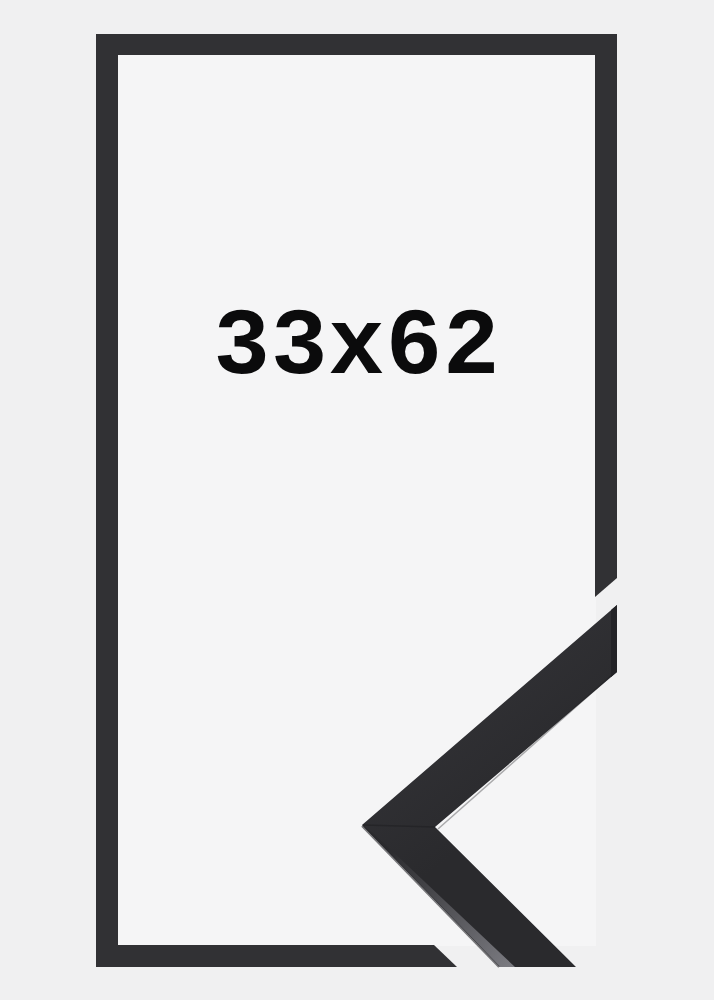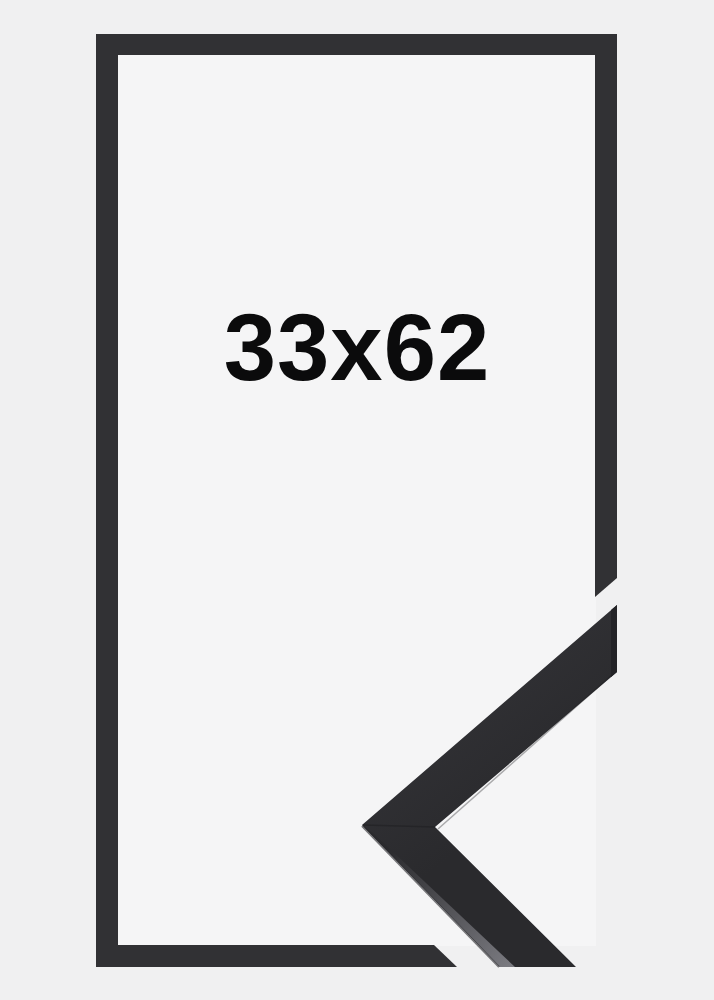--- a/index.html
+++ b/index.html
@@ -6,20 +6,21 @@
   body {
     width: 714px; height: 1000px;
     font-family: "Liberation Sans", sans-serif;
     background: #f0f0f1;
   }
   .stage {
     position: relative;
     width: 646px; height: 1000px;
     overflow: hidden;
     background: #f0f0f1;
+    font-family: Liberation Mono, monospace;
   }
   
   .inner-area {
     position: absolute;
     left: 117px; top: 54px;
     width: 479px; height: 892px;
     background: #f5f5f6;
   }
   .bar { position: absolute; background: #313134; }
   .bar-top    { left: 96px;  top: 34px;  width: 521px; height: 21px; }

